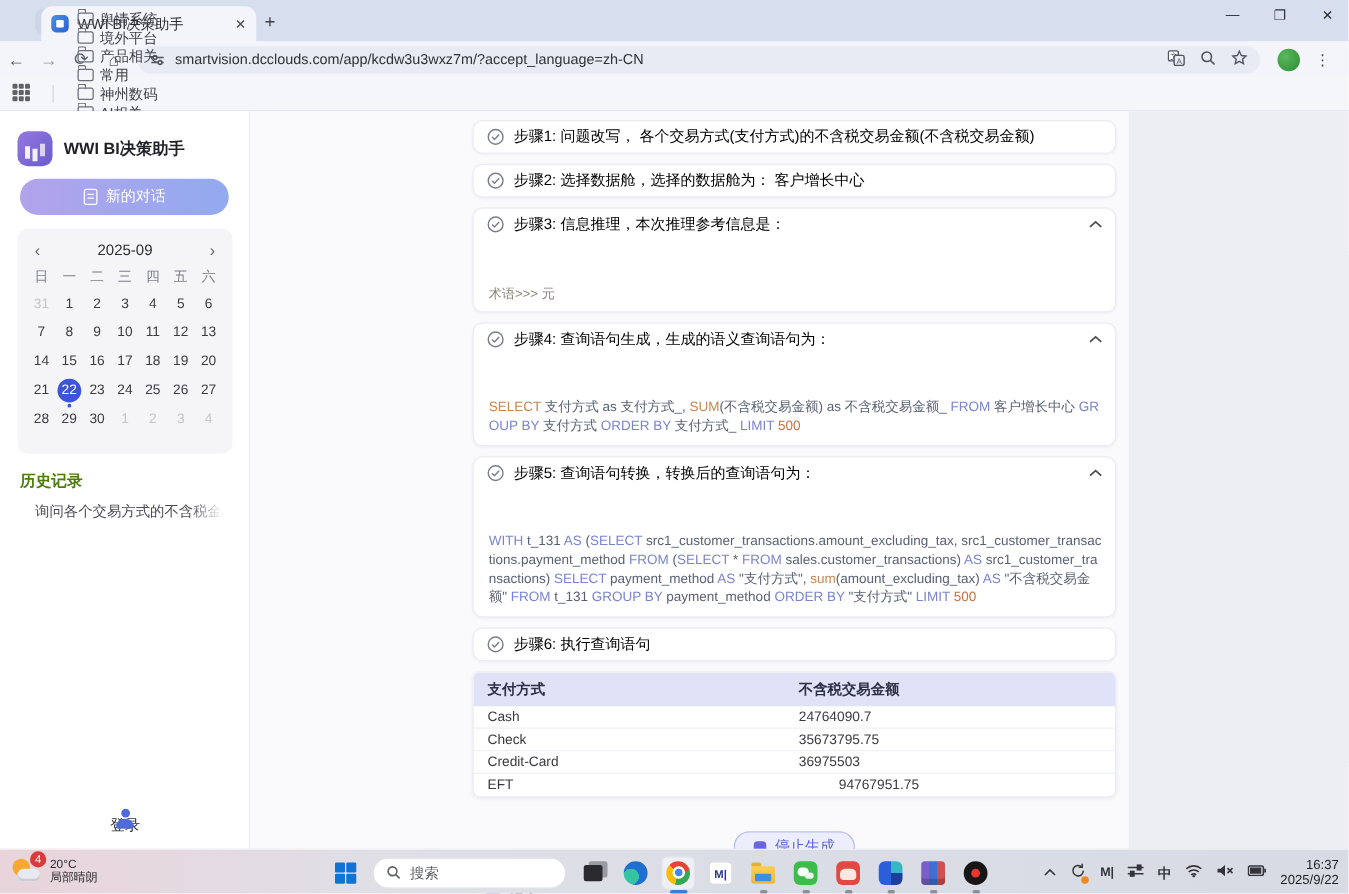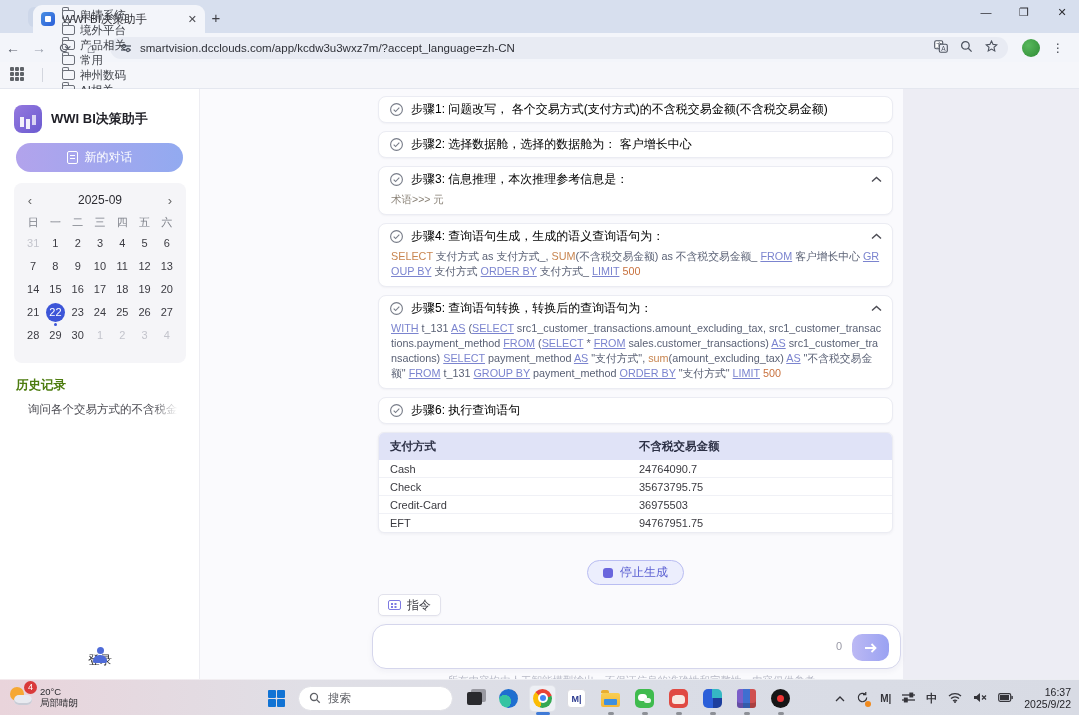--- a/index.html
+++ b/index.html
@@ -75,32 +75,32 @@
   .login-avatar::after { content:""; position:absolute; left:5px; top:12px; width:14px; height:8px; border-radius:7px 7px 2px 2px; background:#4f6bd8; }
   .login-label { font-size:12px; color:#2c2c32; }
   .lang-ico { margin-left:auto; font-size:10px; color:#5a5f6b; }
 
   
   .chat { position:absolute; left:378px; top:7px; width:515px; }
   .card { background:#fff; border:1px solid #ebecf3; border-radius:8px; box-shadow:0 1px 2px rgba(30,30,60,.04); margin-bottom:8px; }
   .card-head { display:flex; align-items:center; gap:7px; padding:4px 10px; min-height:23px; }
   .step-title { font-size:12px; color:#000000; flex:1; }
   .check-ico, .chev-ico { flex:none; display:flex; }
-  .card-body { padding:0 10px 7px 12px; }
+  .card-body { padding:0 10px 7px 12px;margin-top:35px; }
   .step3-note { font-size:10.5px; color:#8a8277; }
   .sql { font-size:10.8px; line-height:15px; word-break:break-all; }
-  .sg-kw { color:#7b84cf;text-decoration:underline; } .sg-fn { color:#c8854f; } .sg-num { color:#c8703d; } .sg-id { color:#5a6175; }
+  .sg-kw { color:#7b84cf; } .sg-fn { color:#c8854f; } .sg-num { color:#c8703d; } .sg-id { color:#5a6175; }
 
   .result-table { background:#fff; border:1px solid #ebecf3; border-radius:6px; box-shadow:0 1px 3px rgba(30,30,60,.06); overflow:hidden; margin-bottom:0; }
   .thead { display:flex; background:#e0e3f7; height:27px; align-items:center; }
   .th { font-size:11.5px; font-weight:bold; color:#2c3045; }
   .th:first-child, .td:first-child { width:260px; padding-left:11px; }
   .th:last-child, .td:last-child { flex:1; }
   .trow { display:flex; height:18px; align-items:center; border-bottom:1px solid #f0f1f6; }
-  .trow:last-child { border-bottom:none; }
+  .trow:last-child { border-bottom:none;gap:32px; }
   .td { font-size:11px; color:#3a3a40; }
 
   .stop-wrap { margin-top:27px; text-align:center; }
   .stop-btn { display:inline-flex; align-items:center; gap:7px; height:25px; padding:0 15px; border-radius:13px; background:#eceefd; border:1px solid #b9bdf2; color:#5a5fd2; font-size:12px; }
   .stop-ico { width:10px; height:10px; border-radius:3px; background:#6a66dd; }
 
   .cmd-row { margin-top:9px; }
   .cmd-btn { display:inline-flex; align-items:center; gap:6px; height:22px; padding:0 9px; border-radius:5px; background:#fff; border:1px solid #e2e2ec; color:#3e3e46; font-size:12px; box-shadow:0 1px 2px rgba(30,30,60,.04); }
   .cmd-ico { width:13px; height:10px; border:1.3px solid #7d7ae2; border-radius:2px; position:relative; }
   .cmd-ico::after { content:""; position:absolute; left:2px; top:2px; width:2px; height:2px; background:#7d7ae2; box-shadow:3.5px 0 0 #7d7ae2, 0 3px 0 #7d7ae2, 3.5px 3px 0 #7d7ae2; }

